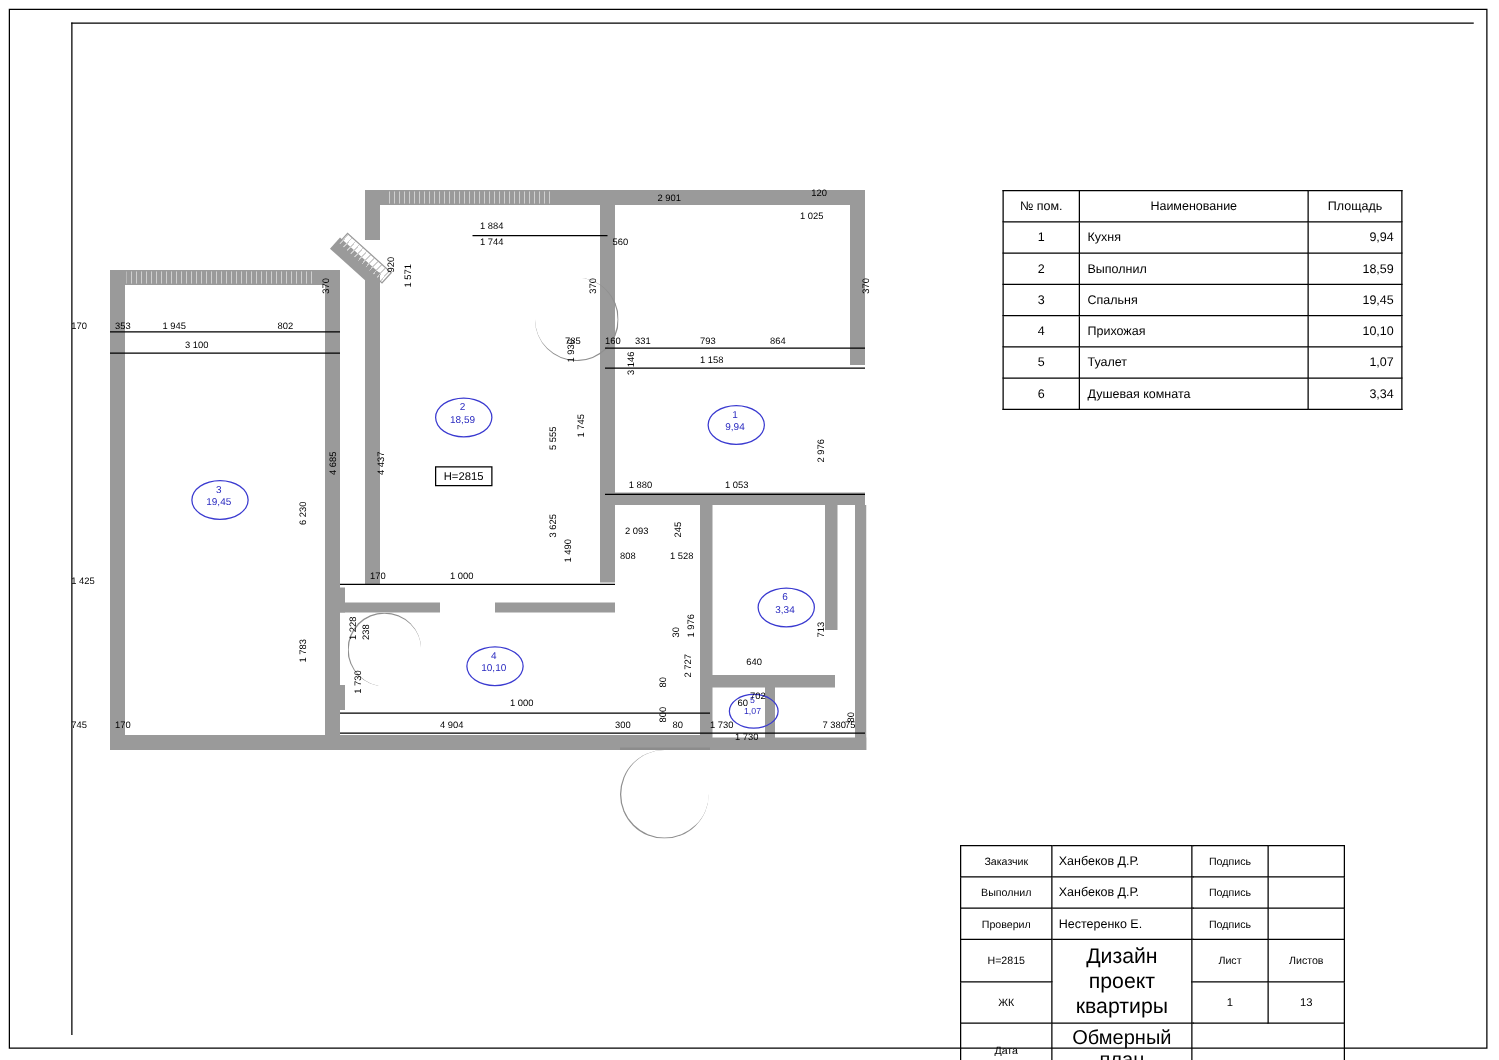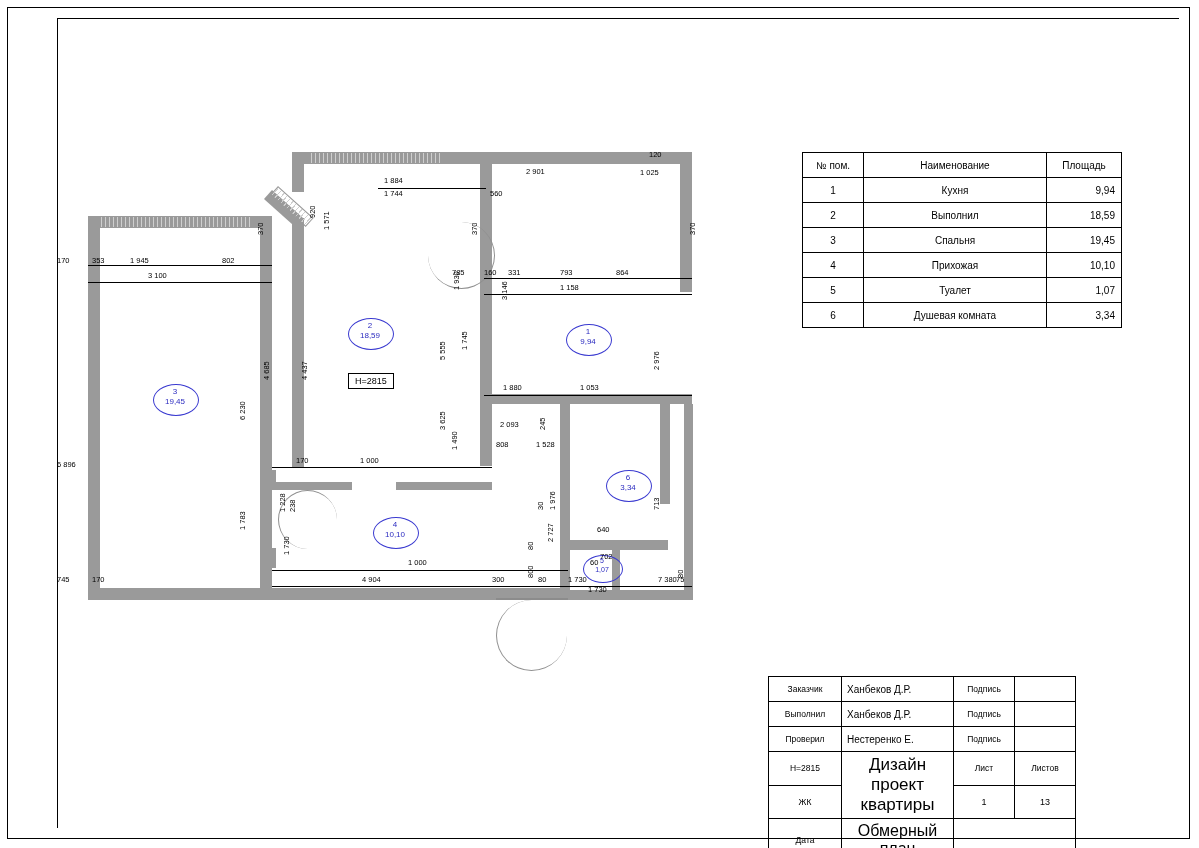--- a/index.html
+++ b/index.html
@@ -5,21 +5,21 @@
   html,body{margin:0;padding:0;background:#ffffff;}
   body{width:1199px;height:848px;font-family:"Liberation Sans",sans-serif;overflow:hidden;}
   #sheet{position:relative;width:1199px;height:848px;}
   .frame{position:absolute;left:7px;top:7px;width:1183px;height:832px;border:1.5px solid #000;box-sizing:border-box;}
   .frame-inner{position:absolute;left:57px;top:18px;width:1122px;height:810px;border-left:1.5px solid #000;border-top:1.5px solid #000;box-sizing:border-box;}
 
   
   .schedule{position:absolute;left:802px;top:152px;width:320px;border-collapse:collapse;font-size:10px;}
   .schedule td,.schedule th{border:1px solid #000;padding:4px 6px;height:16px;font-weight:normal;}
   .schedule .c-num{width:48px;text-align:center;}
-  .schedule .c-name{text-align:center;}
+  .schedule .c-name{text-align:left;}
   .schedule .c-area{width:62px;text-align:right;}
   .schedule thead td{text-align:center;font-size:10px;}
   .schedule .total-label{text-align:left;}
   .schedule .total-val{text-align:right;}
 
   
   .titleblock{position:absolute;left:768px;top:676px;width:308px;border-collapse:collapse;font-size:9px;}
   .titleblock td{border:1px solid #000;padding:3px 5px;height:18px;vertical-align:middle;}
   .tb-lbl{width:62px;font-size:8.5px;text-align:center;}
   .tb-val{width:140px;font-size:10px;}
@@ -132,21 +132,21 @@
     <div class="dim" style="left:32px;top:126px;">353</div>
     <div class="dim" style="left:70px;top:126px;">1 945</div>
     <div class="dim" style="left:162px;top:126px;">802</div>
     <div class="dimline" style="left:28px;top:152px;width:184px;height:1px;"></div>
     <div class="dim" style="left:88px;top:141px;">3 100</div>
 
     <div class="dim" style="left:324px;top:46px;">1 884</div>
     <div class="dimline" style="left:318px;top:58px;width:108px;height:1px;"></div>
     <div class="dim" style="left:324px;top:59px;">1 744</div>
     <div class="dim" style="left:430px;top:59px;">560</div>
-    <div class="dim" style="left:466px;top:37px;">2 901</div>
+    <div class="dim" style="left:466px;top:24px;">2 901</div>
     <div class="dim" style="left:580px;top:38px;">1 025</div>
     <div class="dim" style="left:589px;top:20px;">120</div>
 
     <div class="dimline" style="left:424px;top:148px;width:208px;height:1px;"></div>
     <div class="dim" style="left:392px;top:138px;">785</div>
     <div class="dim" style="left:424px;top:138px;">160</div>
     <div class="dim" style="left:448px;top:138px;">331</div>
     <div class="dim" style="left:500px;top:138px;">793</div>
     <div class="dim" style="left:556px;top:138px;">864</div>
     <div class="dimline" style="left:424px;top:164px;width:208px;height:1px;"></div>
@@ -154,33 +154,33 @@
 
     <div class="dimline" style="left:424px;top:265px;width:208px;height:1px;"></div>
     <div class="dim" style="left:443px;top:253px;">1 880</div>
     <div class="dim" style="left:520px;top:253px;">1 053</div>
 
     <div class="dim" style="left:440px;top:290px;">2 093</div>
     <div class="dim" style="left:436px;top:310px;">808</div>
     <div class="dim" style="left:476px;top:310px;">1 528</div>
 
     <div class="dimline" style="left:212px;top:337px;width:220px;height:1px;"></div>
-    <div class="dim" style="left:-3px;top:330px;">6 896</div>
+    <div class="dim" style="left:-3px;top:330px;">1 425</div>
     <div class="dim" style="left:236px;top:326px;">170</div>
     <div class="dim" style="left:300px;top:326px;">1 000</div>
 
     <div class="dim" style="left:537px;top:395px;">640</div>
     <div class="dim" style="left:540px;top:422px;">702</div>
 
     <div class="dimline" style="left:212px;top:440px;width:296px;height:1px;"></div>
     <div class="dim" style="left:348px;top:428px;">1 000</div>
     <div class="dimline" style="left:212px;top:456px;width:420px;height:1px;"></div>
     <div class="dim" style="left:-3px;top:445px;">745</div>
     <div class="dim" style="left:32px;top:445px;">170</div>
-    <div class="dim" style="left:302px;top:445px;">4 904</div>
+    <div class="dim" style="left:292px;top:445px;">4 904</div>
     <div class="dim" style="left:432px;top:445px;">300</div>
     <div class="dim" style="left:478px;top:445px;">80</div>
     <div class="dim" style="left:508px;top:445px;">1 730</div>
     <div class="dim" style="left:530px;top:428px;">60</div>
     <div class="dim" style="left:528px;top:455px;">1 730</div>
     <div class="dim" style="left:598px;top:445px;">7 380</div>
     <div class="dim" style="left:616px;top:445px;">75</div>
 
     <div class="dimv" style="left:196px;top:105px;">370</div>
     <div class="dimv" style="left:628px;top:105px;">370</div>

